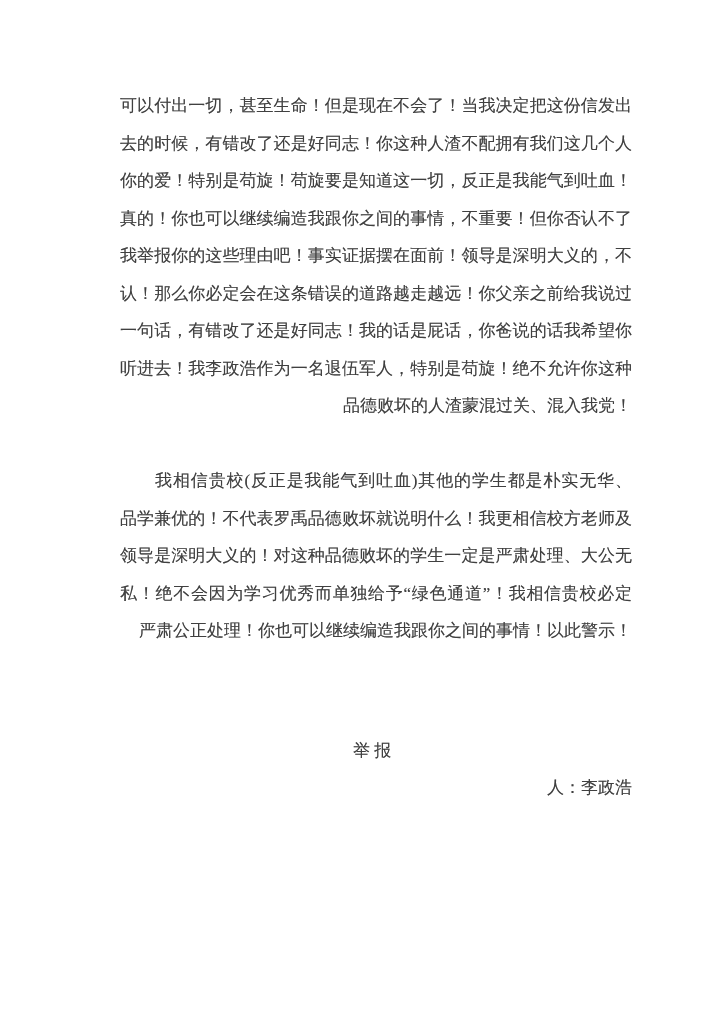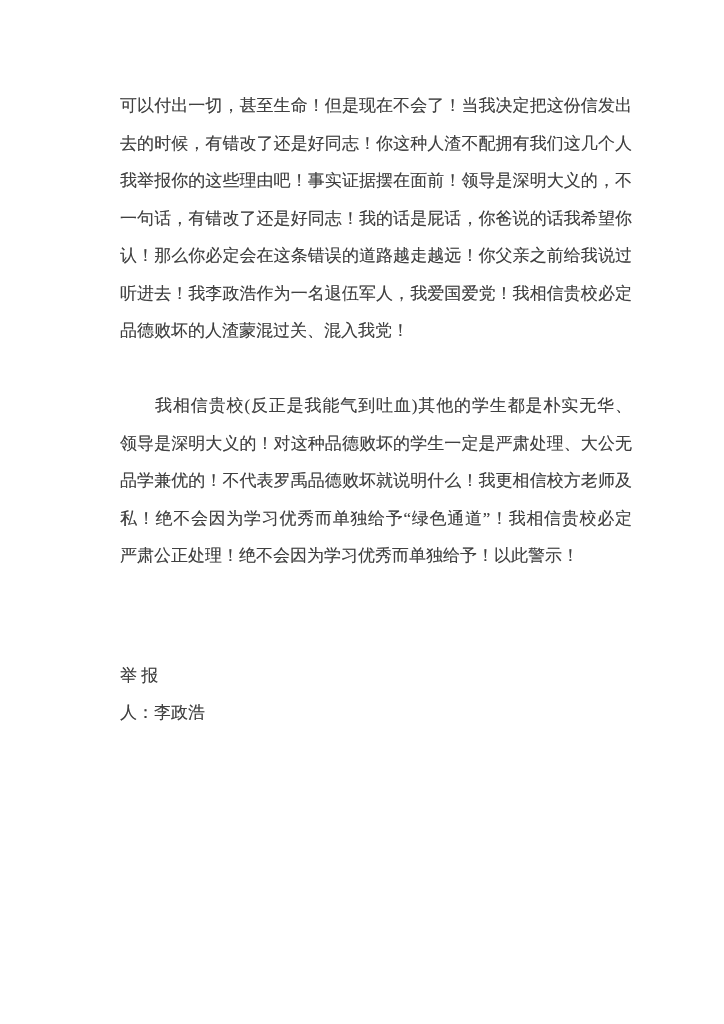--- a/index.html
+++ b/index.html
@@ -31,60 +31,62 @@
   }
   .para {
     margin: 0;
     padding: 0;
   }
   .line {
     height: 37.5px;
     line-height: 37.5px;
     overflow: hidden;
     white-space: normal;
-    text-align: left;
+    text-align: right;
   }
   .line.j {
     text-align: justify;
     text-align-last: justify;
   }
   .line.indent {
     text-indent: 35px;
   }
   .spacer-1 { height: 37.5px; }
   .spacer-sig { height: 82px; }
   .line.sig-right {
-    text-align: left;
+    text-align: center;
     padding-right: 8px;
   }
 </style>
 </head>
 <body>
 
 <div class="doc-page">
   <div class="text-block">
 
     <div class="para">
       <div class="line j">可以付出一切，甚至生命！但是现在不会了！当我决定把这份信发出</div>
       <div class="line j">去的时候，有错改了还是好同志！你这种人渣不配拥有我们这几个人对</div>
+      <div class="line j">你的爱！特别是苟旋！苟旋要是知道这一切，反正是我能气到吐血！</div>
+      <div class="line j">真的！你也可以继续编造我跟你之间的事情，不重要！但你否认不了</div>
       <div class="line j">我举报你的这些理由吧！事实证据摆在面前！领导是深明大义的，不承</div>
+      <div class="line j">认！那么你必定会在这条错误的道路越走越远！你父亲之前给我说过</div>
       <div class="line j">一句话，有错改了还是好同志！我的话是屁话，你爸说的话我希望你</div>
-      <div class="line j">认！那么你必定会在这条错误的道路越走越远！你父亲之前给我说过</div>
-      <div class="line j">听进去！我李政浩作为一名退伍军人，我爱国爱党！我相信贵校必定</div>
+      <div class="line j">听进去！我李政浩作为一名退伍军人，特别是苟旋！绝不允许你这种</div>
       <div class="line">品德败坏的人渣蒙混过关、混入我党！</div>
     </div>
 
     <div class="spacer-1"></div>
 
     <div class="para">
       <div class="line j indent">我相信贵校(反正是我能气到吐血)其他的学生都是朴实无华、</div>
+      <div class="line j">品学兼优的！不代表罗禹品德败坏就说明什么！我更相信校方老师及</div>
       <div class="line j">领导是深明大义的！对这种品德败坏的学生一定是严肃处理、大公无</div>
-      <div class="line j">品学兼优的！不代表罗禹品德败坏就说明什么！我更相信校方老师及</div>
       <div class="line j">私！绝不会因为学习优秀而单独给予“绿色通道”！我相信贵校必定</div>
-      <div class="line">严肃公正处理！绝不会因为学习优秀而单独给予！以此警示！</div>
+      <div class="line">严肃公正处理！你也可以继续编造我跟你之间的事情！以此警示！</div>
     </div>
 
     <div class="spacer-sig"></div>
 
     <div class="para">
       <div class="line sig-right">举 报</div>
       <div class="line">人：李政浩</div>
     </div>
 
   </div>

